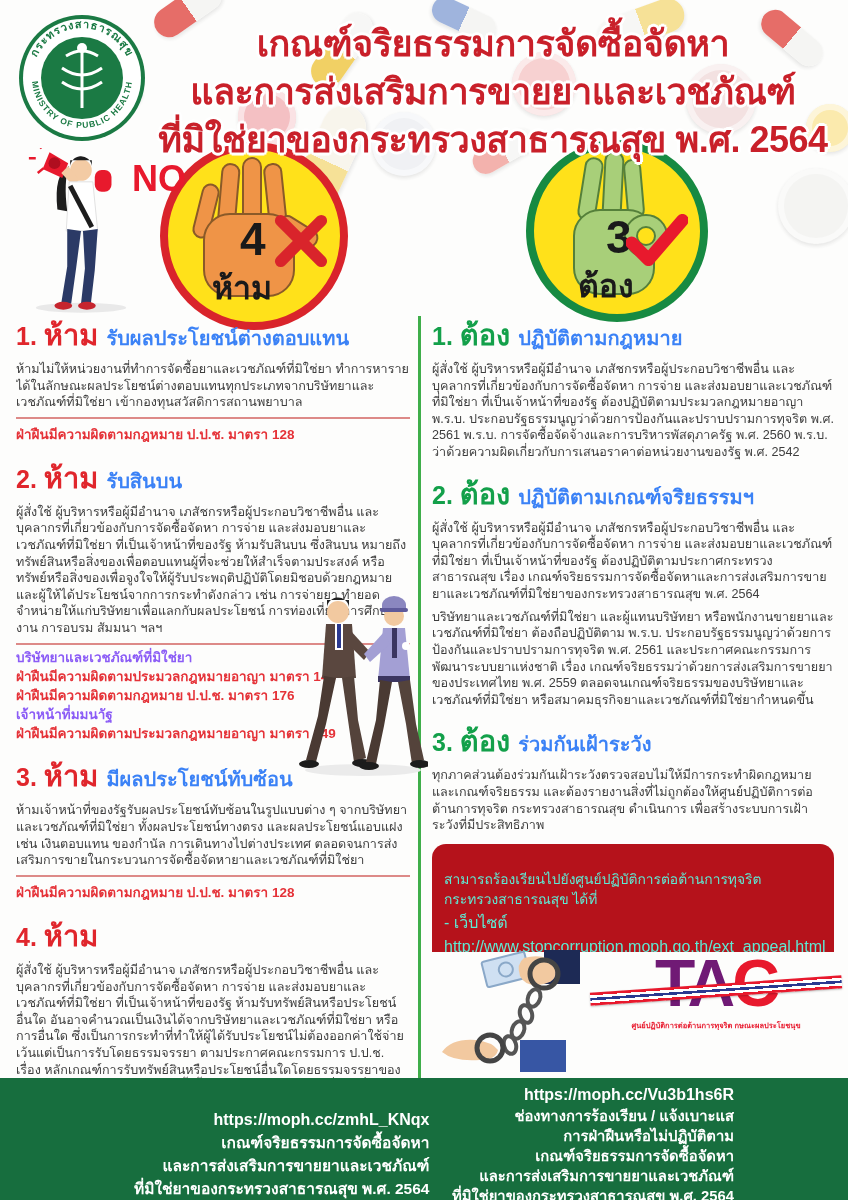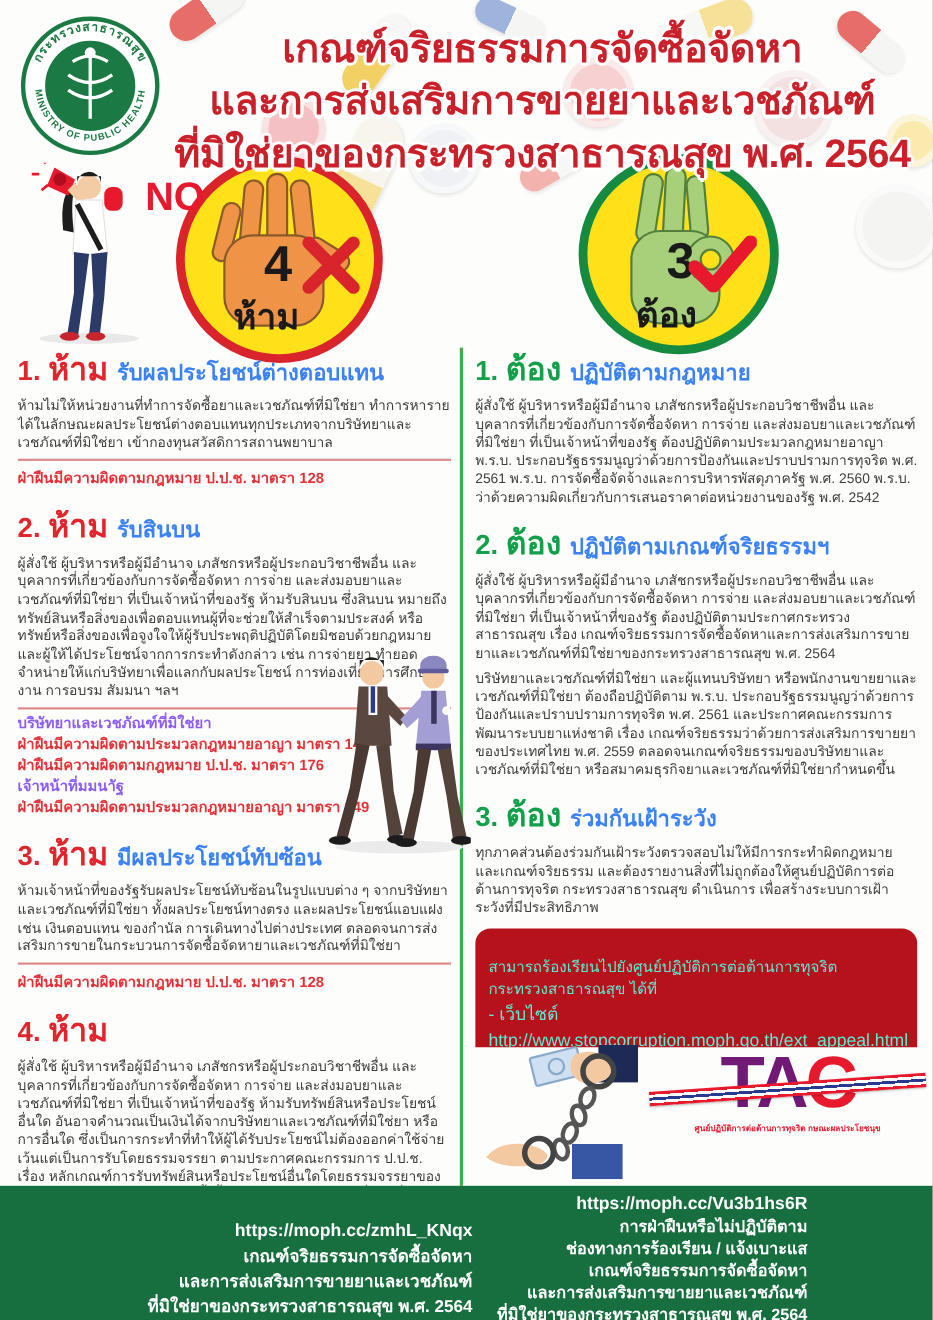--- a/index.html
+++ b/index.html
@@ -375,22 +375,22 @@
 
   <div class="f-text f-left">
     <div class="f-url">https://moph.cc/zmhL_KNqx</div>
     <div>เกณฑ์จริยธรรมการจัดซื้อจัดหา</div>
     <div>และการส่งเสริมการขายยาและเวชภัณฑ์</div>
     <div>ที่มิใช่ยาของกระทรวงสาธารณสุข พ.ศ. 2564</div>
   </div>
 
   <div class="f-text f-right">
     <div class="f-url">https://moph.cc/Vu3b1hs6R</div>
+    <div>ช่องทางการร้องเรียน / แจ้งเบาะแส</div>
     <div>การฝ่าฝืนหรือไม่ปฏิบัติตาม</div>
-    <div>ช่องทางการร้องเรียน / แจ้งเบาะแส</div>
     <div>เกณฑ์จริยธรรมการจัดซื้อจัดหา</div>
     <div>และการส่งเสริมการขายยาและเวชภัณฑ์</div>
     <div>ที่มิใช่ยาของกระทรวงสาธารณสุข พ.ศ. 2564</div>
   </div>
 
   <svg class="qr right" viewBox="0 0 100 100">
     <rect width="100" height="100" fill="#fff" rx="6"></rect>
     <g fill="#111">
       <rect x="8" y="8" width="24" height="24"></rect>
         <rect x="68" y="8" width="24" height="24"></rect>

